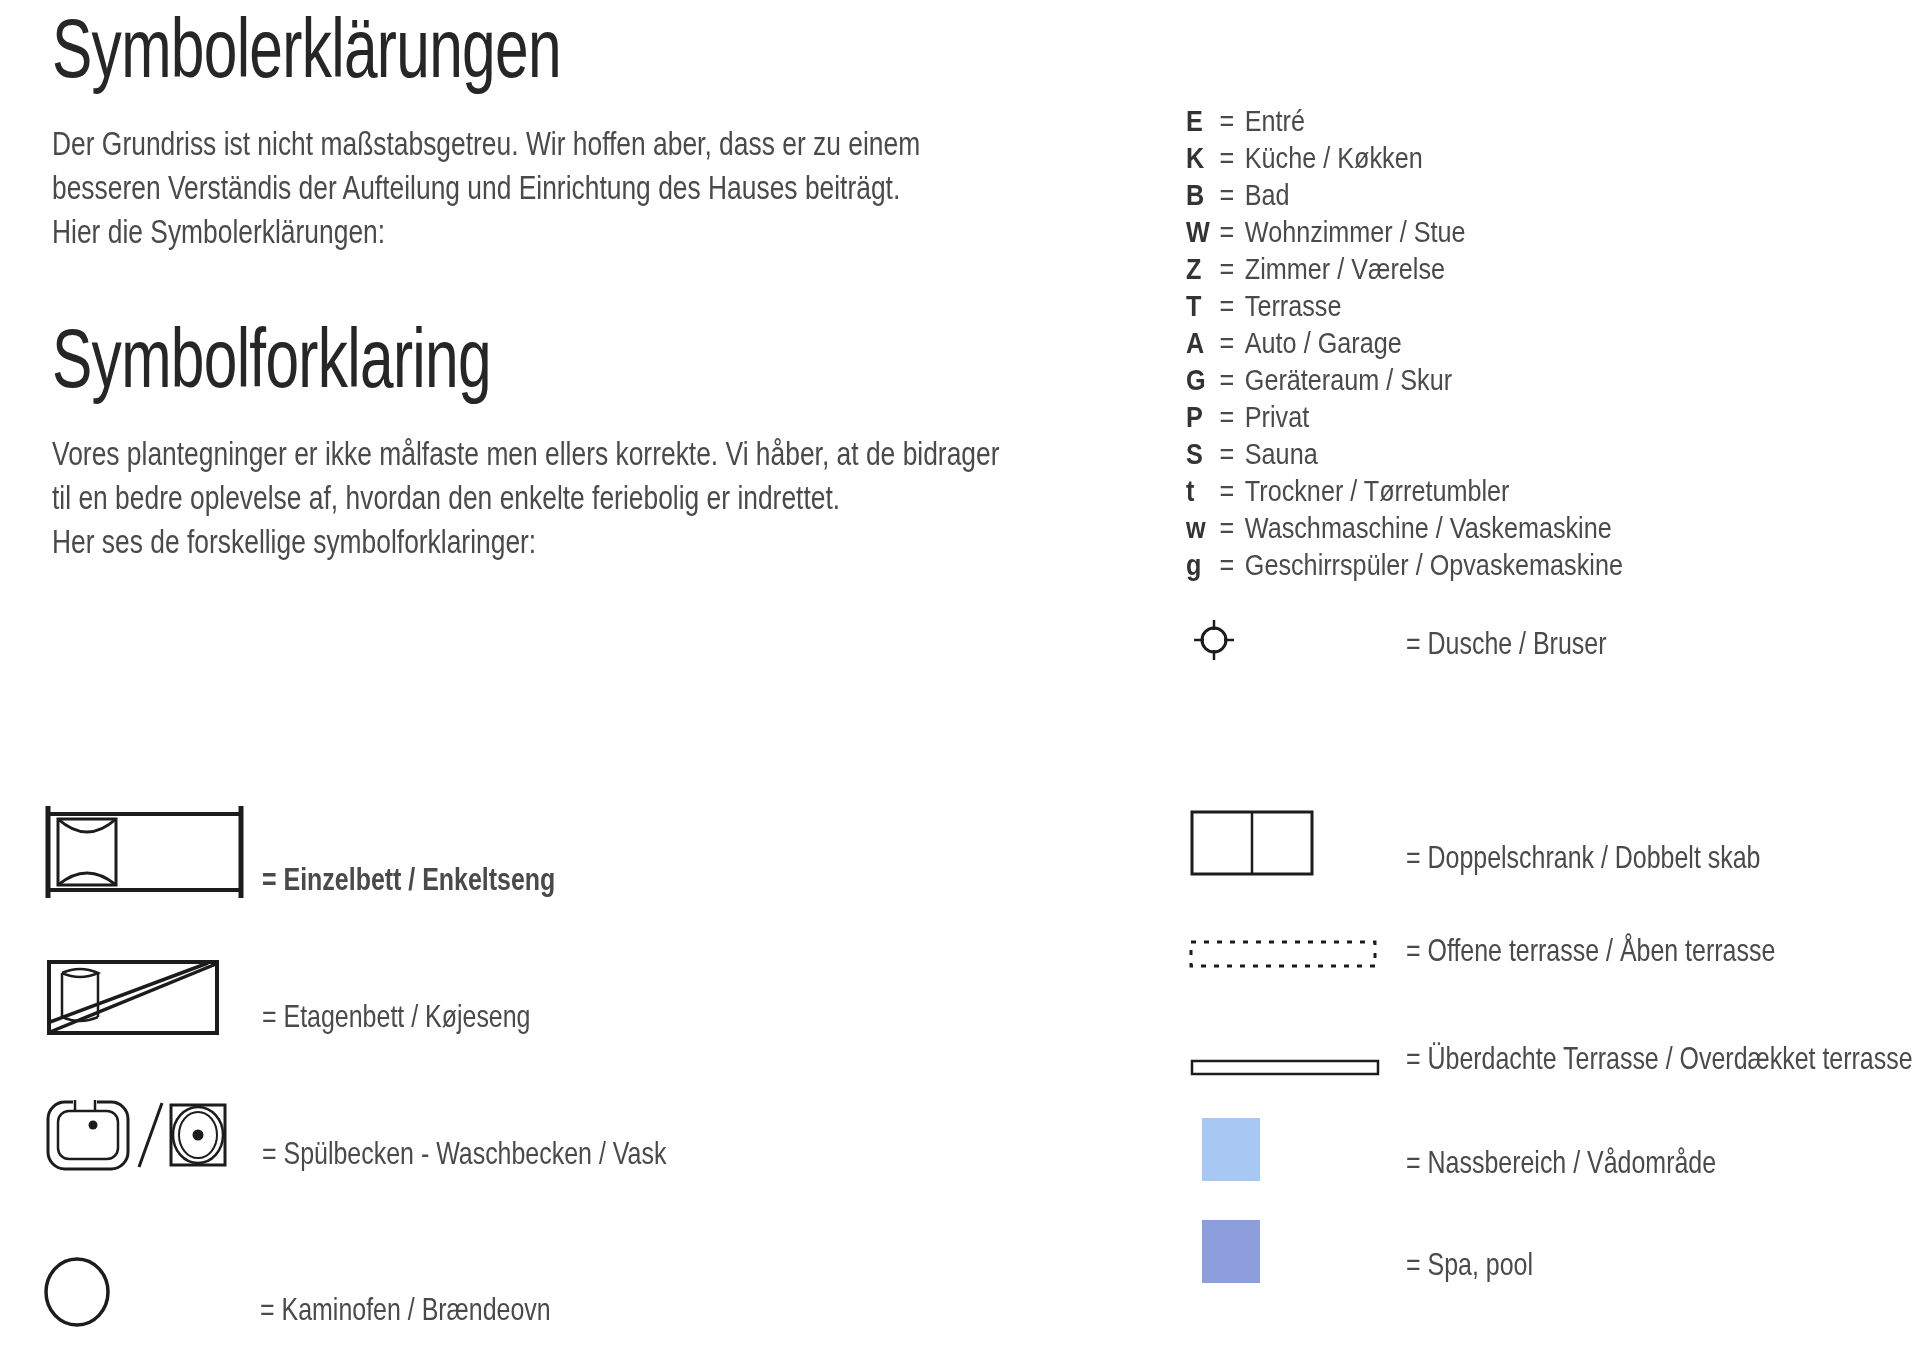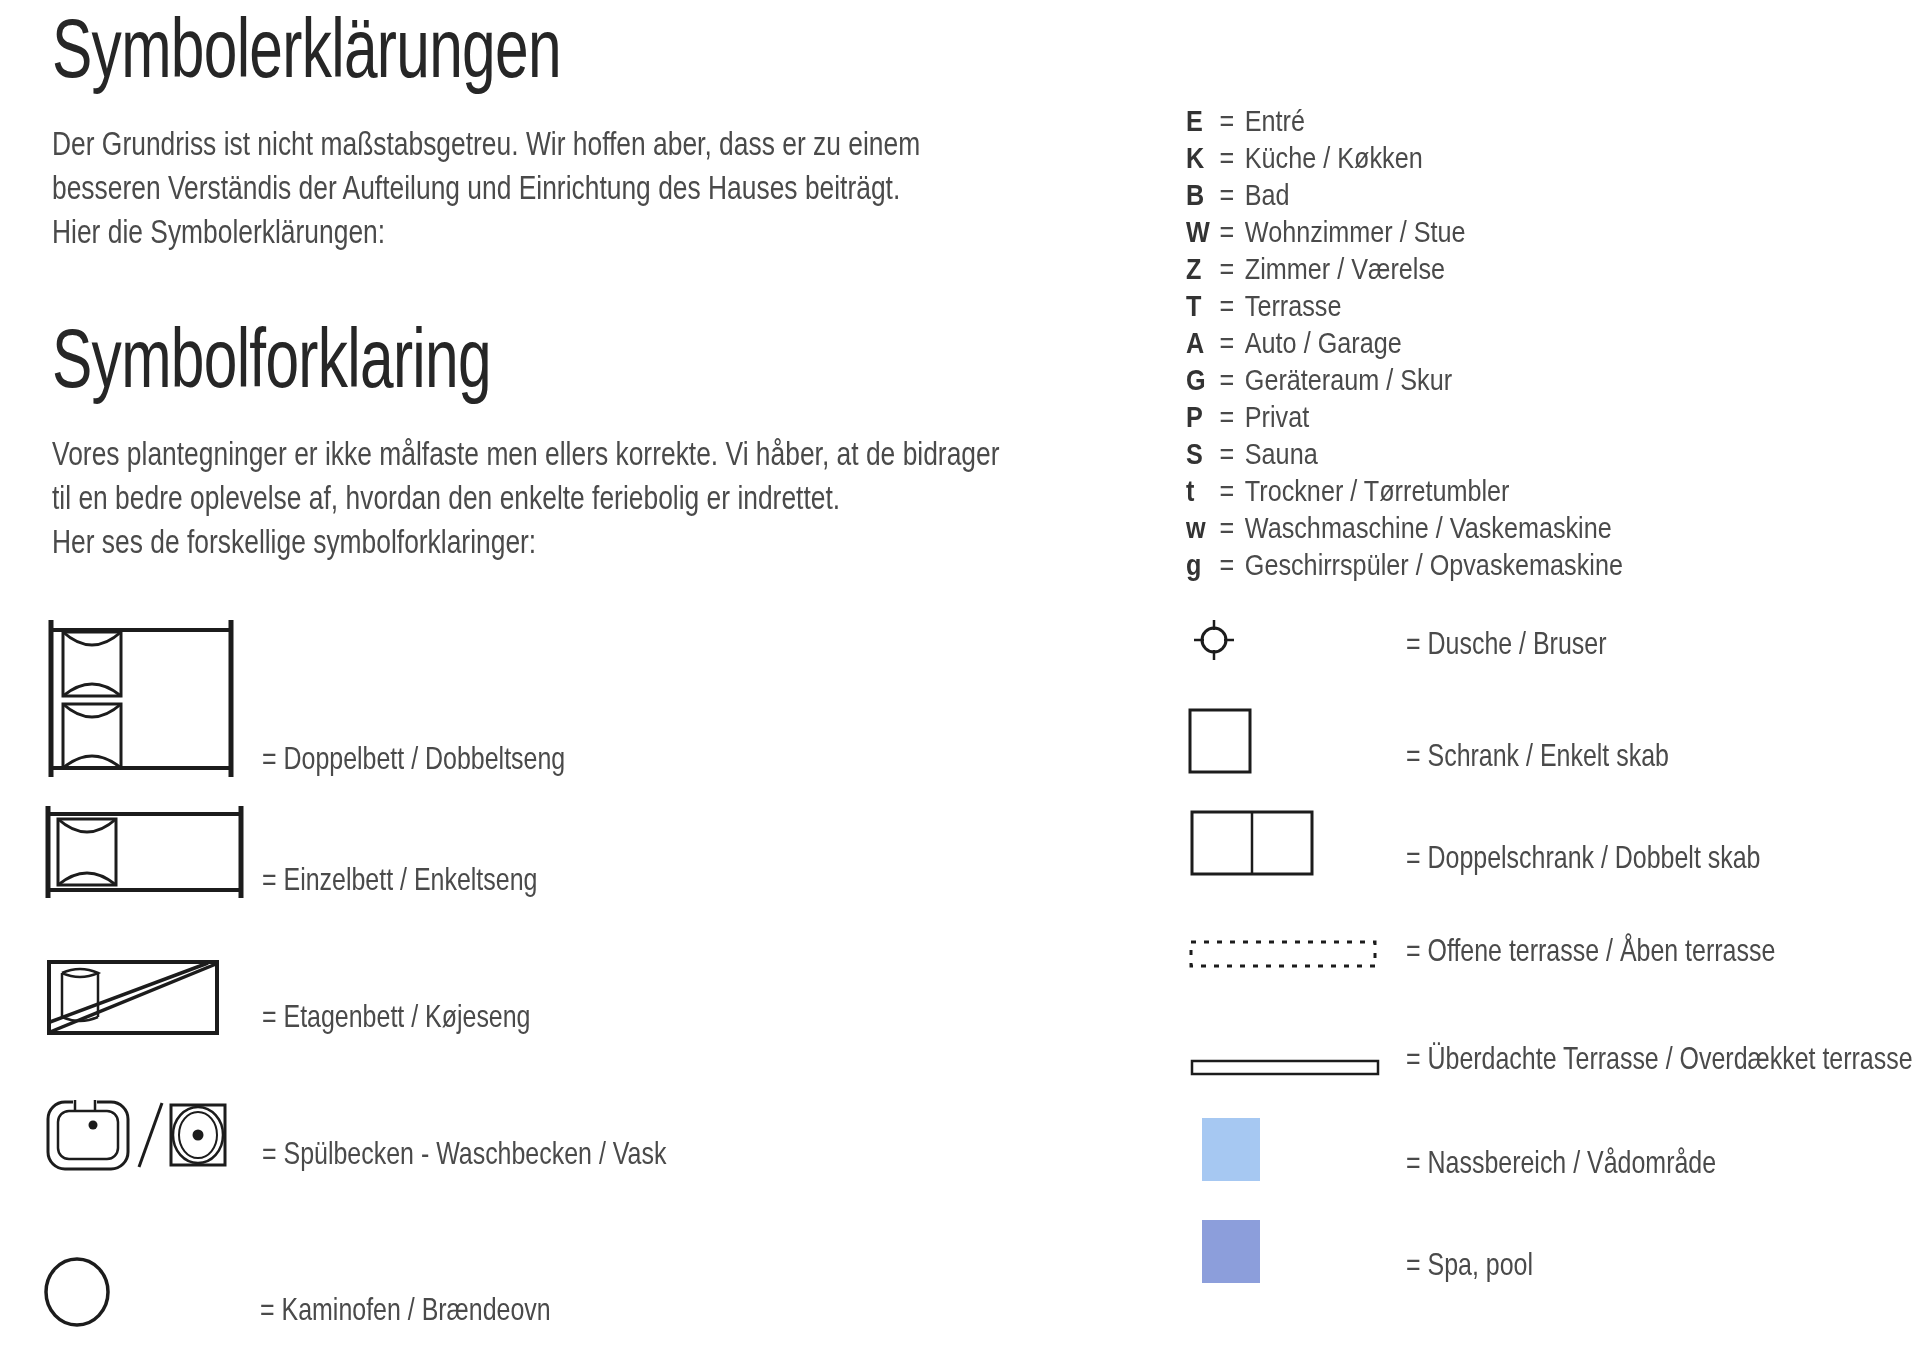--- a/index.html
+++ b/index.html
@@ -38,21 +38,21 @@
   svg .fill-dot { fill:#1c1c1c; stroke:none; }
   svg .mask { fill:#ffffff; stroke:none; }
 
   .swatch { width:58px; height:63px; }
   .swatch.wet { background:#a6c8f2; }
   .swatch.spa { background:#8c9edb; }
 
   
   #row-double-bed   { left:45px;  top:620px; }
   #row-double-bed .sym-label { margin-left:22px; }
-  #row-single-bed   { left:42px;  top:806px; }
+  #row-single-bed   { left:42px;  top:806px;font-weight:bold; }
   #row-single-bed .sym-label { margin-left:15px; }
   #row-bunk-bed     { left:47px;  top:960px; }
   #row-bunk-bed .sym-label { margin-left:43px; }
   #row-sink         { left:45px;  top:1098px; }
   #row-sink .icon-group { gap:4px; }
   #row-sink .sym-label { margin-left:35px; }
   #row-stove        { left:43px;  top:1256px; }
   #row-stove .sym-label { margin-left:149px; }
 
   
@@ -151,35 +151,20 @@
         <span class="eq">=</span>
         <span class="lab">Waschmaschine / Vaskemaskine</span>
       </div>
     <div class="letter-row">
         <span class="letter">g</span>
         <span class="eq">=</span>
         <span class="lab">Geschirrspüler / Opvaskemaskine</span>
       </div>
   </div>
 
-  <div class="sym-row" id="row-double-bed">
-    <svg width="195" height="157" viewBox="0 0 195 157">
-      <line x1="6" y1="0" x2="6" y2="157" stroke-width="5"></line>
-      <line x1="186" y1="0" x2="186" y2="157" stroke-width="5"></line>
-      <line x1="6" y1="10" x2="186" y2="10" stroke-width="4"></line>
-      <line x1="6" y1="148" x2="186" y2="148" stroke-width="4"></line>
-      <rect x="18" y="12" width="58" height="64" stroke-width="3"></rect>
-      <path d="M18,12 Q47,38 76,12" stroke-width="3"></path>
-      <path d="M18,76 Q47,52 76,76" stroke-width="3"></path>
-      <rect x="18" y="84" width="58" height="64" stroke-width="3"></rect>
-      <path d="M18,84 Q47,110 76,84" stroke-width="3"></path>
-      <path d="M18,148 Q47,124 76,148" stroke-width="3"></path>
-    </svg>
-    <span class="sym-label">= Doppelbett / Dobbeltseng</span>
-  </div>
 
   <div class="sym-row" id="row-single-bed">
     <svg width="205" height="92" viewBox="0 0 205 92">
       <line x1="6" y1="0" x2="6" y2="92" stroke-width="5"></line>
       <line x1="199" y1="0" x2="199" y2="92" stroke-width="5"></line>
       <line x1="6" y1="8" x2="199" y2="8" stroke-width="4"></line>
       <line x1="6" y1="84" x2="199" y2="84" stroke-width="4"></line>
       <rect x="16" y="13" width="58" height="66" stroke-width="3"></rect>
       <path d="M16,13 Q45,39 74,13" stroke-width="3"></path>
       <path d="M16,79 Q45,55 74,79" stroke-width="3"></path>
@@ -234,26 +219,20 @@
     <svg width="44" height="44" viewBox="0 0 44 44">
       <circle cx="22" cy="22" r="12" stroke-width="3"></circle>
       <line x1="22" y1="2" x2="22" y2="12" stroke-width="2.5"></line>
       <line x1="22" y1="32" x2="22" y2="42" stroke-width="2.5"></line>
       <line x1="2" y1="22" x2="12" y2="22" stroke-width="2.5"></line>
       <line x1="32" y1="22" x2="42" y2="22" stroke-width="2.5"></line>
     </svg>
     <span class="sym-label">= Dusche / Bruser</span>
   </div>
 
-  <div class="sym-row" id="row-cabinet">
-    <svg width="64" height="66" viewBox="0 0 64 66">
-      <rect x="2" y="2" width="60" height="62" stroke-width="3"></rect>
-    </svg>
-    <span class="sym-label">= Schrank / Enkelt skab</span>
-  </div>
 
   <div class="sym-row" id="row-double-cabinet">
     <svg width="124" height="66" viewBox="0 0 124 66">
       <rect x="2" y="2" width="120" height="62" stroke-width="3"></rect>
       <line x1="62" y1="2" x2="62" y2="64" stroke-width="2.5"></line>
     </svg>
     <span class="sym-label">= Doppelschrank / Dobbelt skab</span>
   </div>
 
   <div class="sym-row" id="row-open-terrace">

